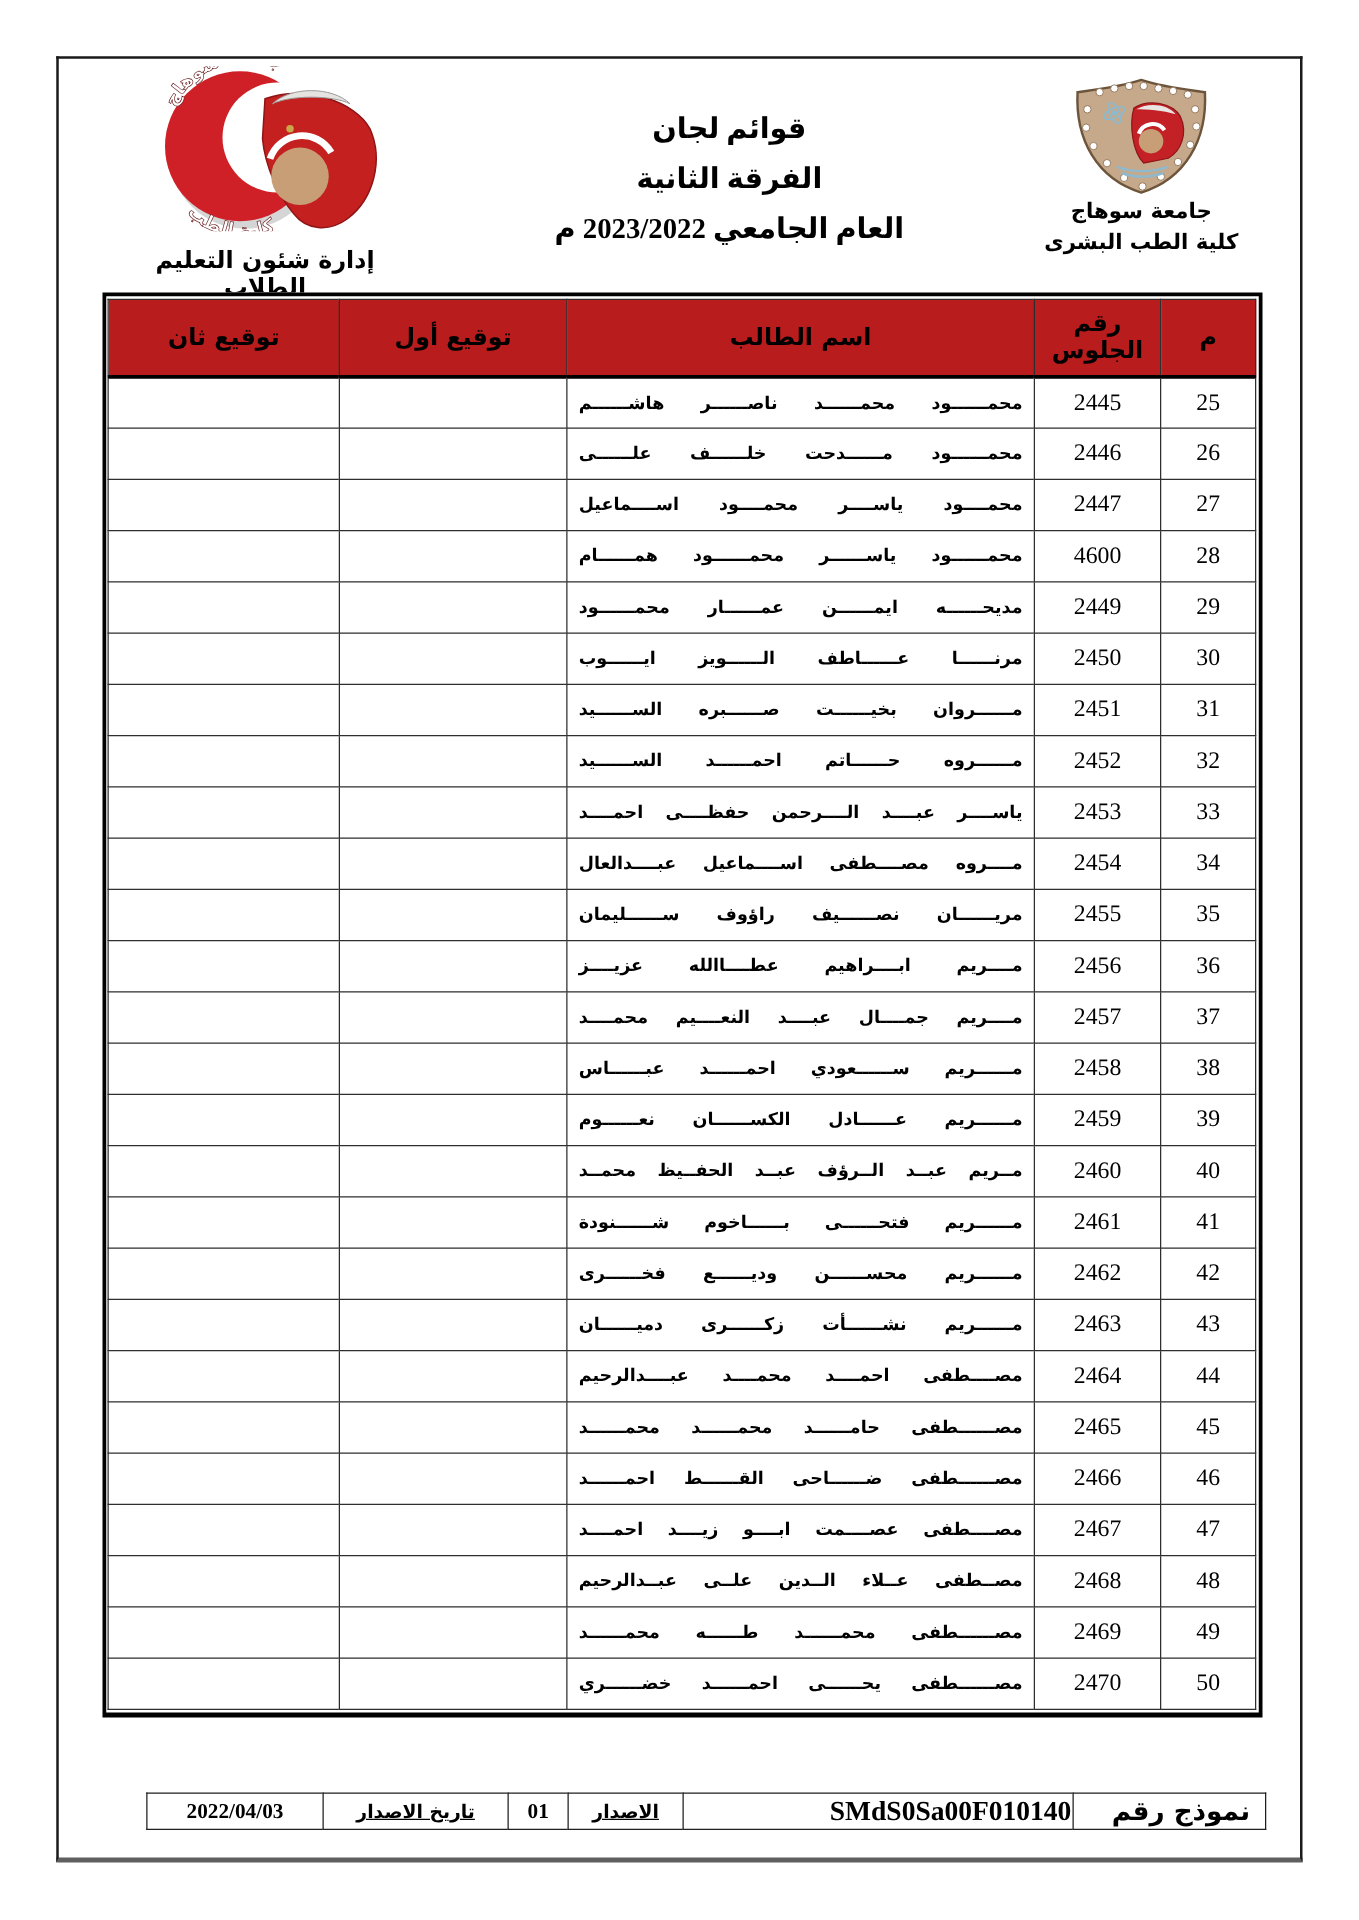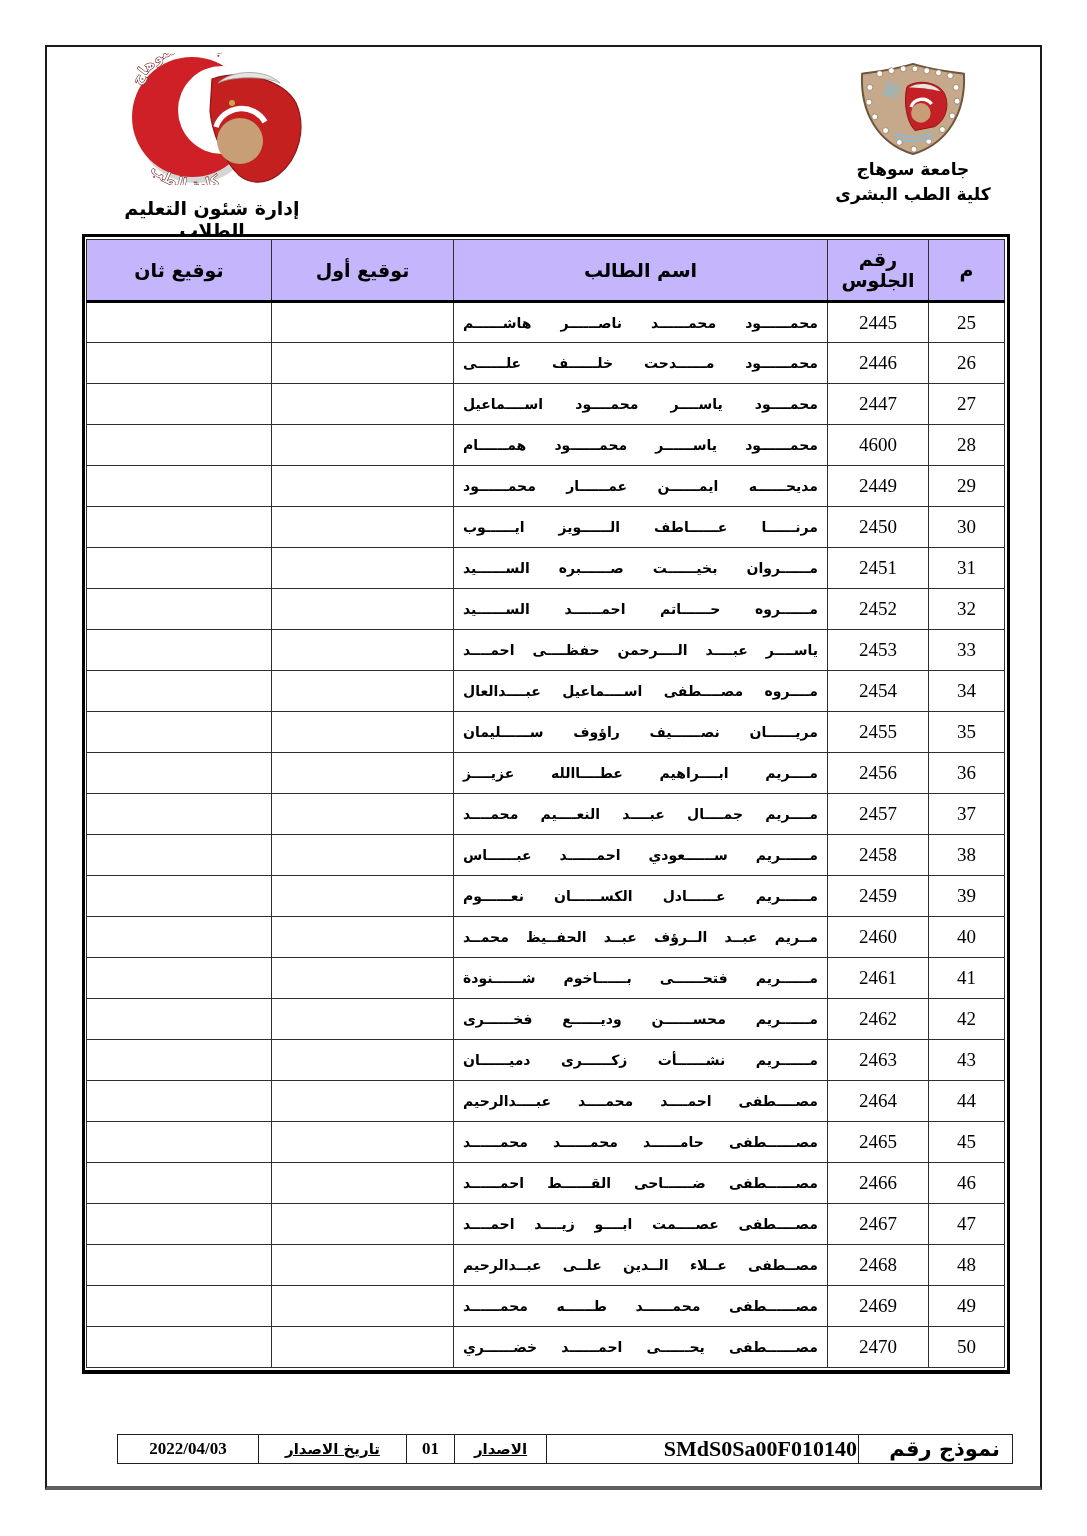--- a/index.html
+++ b/index.html
@@ -24,21 +24,21 @@
   .crest-left .cap{font-weight:bold;font-size:19px;line-height:22px;margin-top:12px;}
   svg{display:block;margin:0 auto;}
   
   .tablewrap{
     position:absolute;left:35px;top:187px;width:928px;box-sizing:border-box;
     border:3px solid #000;border-bottom-width:4px;padding:2px;background:#fff;
   }
   table.main{width:100%;border-collapse:collapse;table-layout:fixed;border:1px solid #3c3c3c;}
   table.main th,table.main td{border:1px solid #2e2e2e;box-sizing:border-box;}
   table.main thead th{
-    background:#c4b5fd;border-bottom:3px solid #000;height:62px;
+    background:#b91c1c;border-bottom:3px solid #000;height:62px;
     font-weight:bold;font-size:19px;text-align:center;vertical-align:middle;
   }
   th.h-seat{font-size:17px;line-height:21px;}
   th.h-idx{font-size:20px;}
   table.main tbody td{height:41px;vertical-align:middle;}
   td.c-idx,td.c-seat{
     font-family:"Liberation Serif","DejaVu Sans",serif;
     font-weight:normal;font-size:19px;text-align:center;
   }
   td.c-name{
@@ -52,20 +52,25 @@
   td.f-label{font-size:21px;text-align:right;padding:0 12px 0 4px;}
   td.f-label-c{font-size:15px;text-align:center;text-decoration:underline;}
   td.f-code{font-family:"Liberation Serif","DejaVu Sans",serif;font-size:22px;text-align:right;padding-left:6px;direction:ltr;}
   td.f-num{font-family:"Liberation Serif","DejaVu Sans",serif;font-size:17px;text-align:center;direction:ltr;margin-top:46px;}
 </style>
 </head>
 <body>
 
 <div class="frame">
 
+  <div class="titles">
+    <div>قوائم لجان</div>
+    <div>الفرقة الثانية</div>
+    <div>العام الجامعي 2023/2022 م</div>
+  </div>
 
   <div class="crest-right">
     <svg class="shield" width="118" height="96" viewBox="0 0 120 98">
       <path d="M60,3 C78,9 98,11 112,13 C114,52 96,84 60,95 C24,84 6,52 8,13 C22,11 42,9 60,3 Z" fill="#c6a88a" stroke="#6d553c" stroke-width="2"></path>
       <g fill="#ffffff" stroke="#8a6d4f" stroke-width="0.7">
         <circle cx="26" cy="13" r="3"></circle>
           <circle cx="38" cy="10" r="3"></circle>
           <circle cx="50" cy="8" r="3"></circle>
         <circle cx="62" cy="8" r="3"></circle>
           <circle cx="74" cy="10" r="3"></circle>

